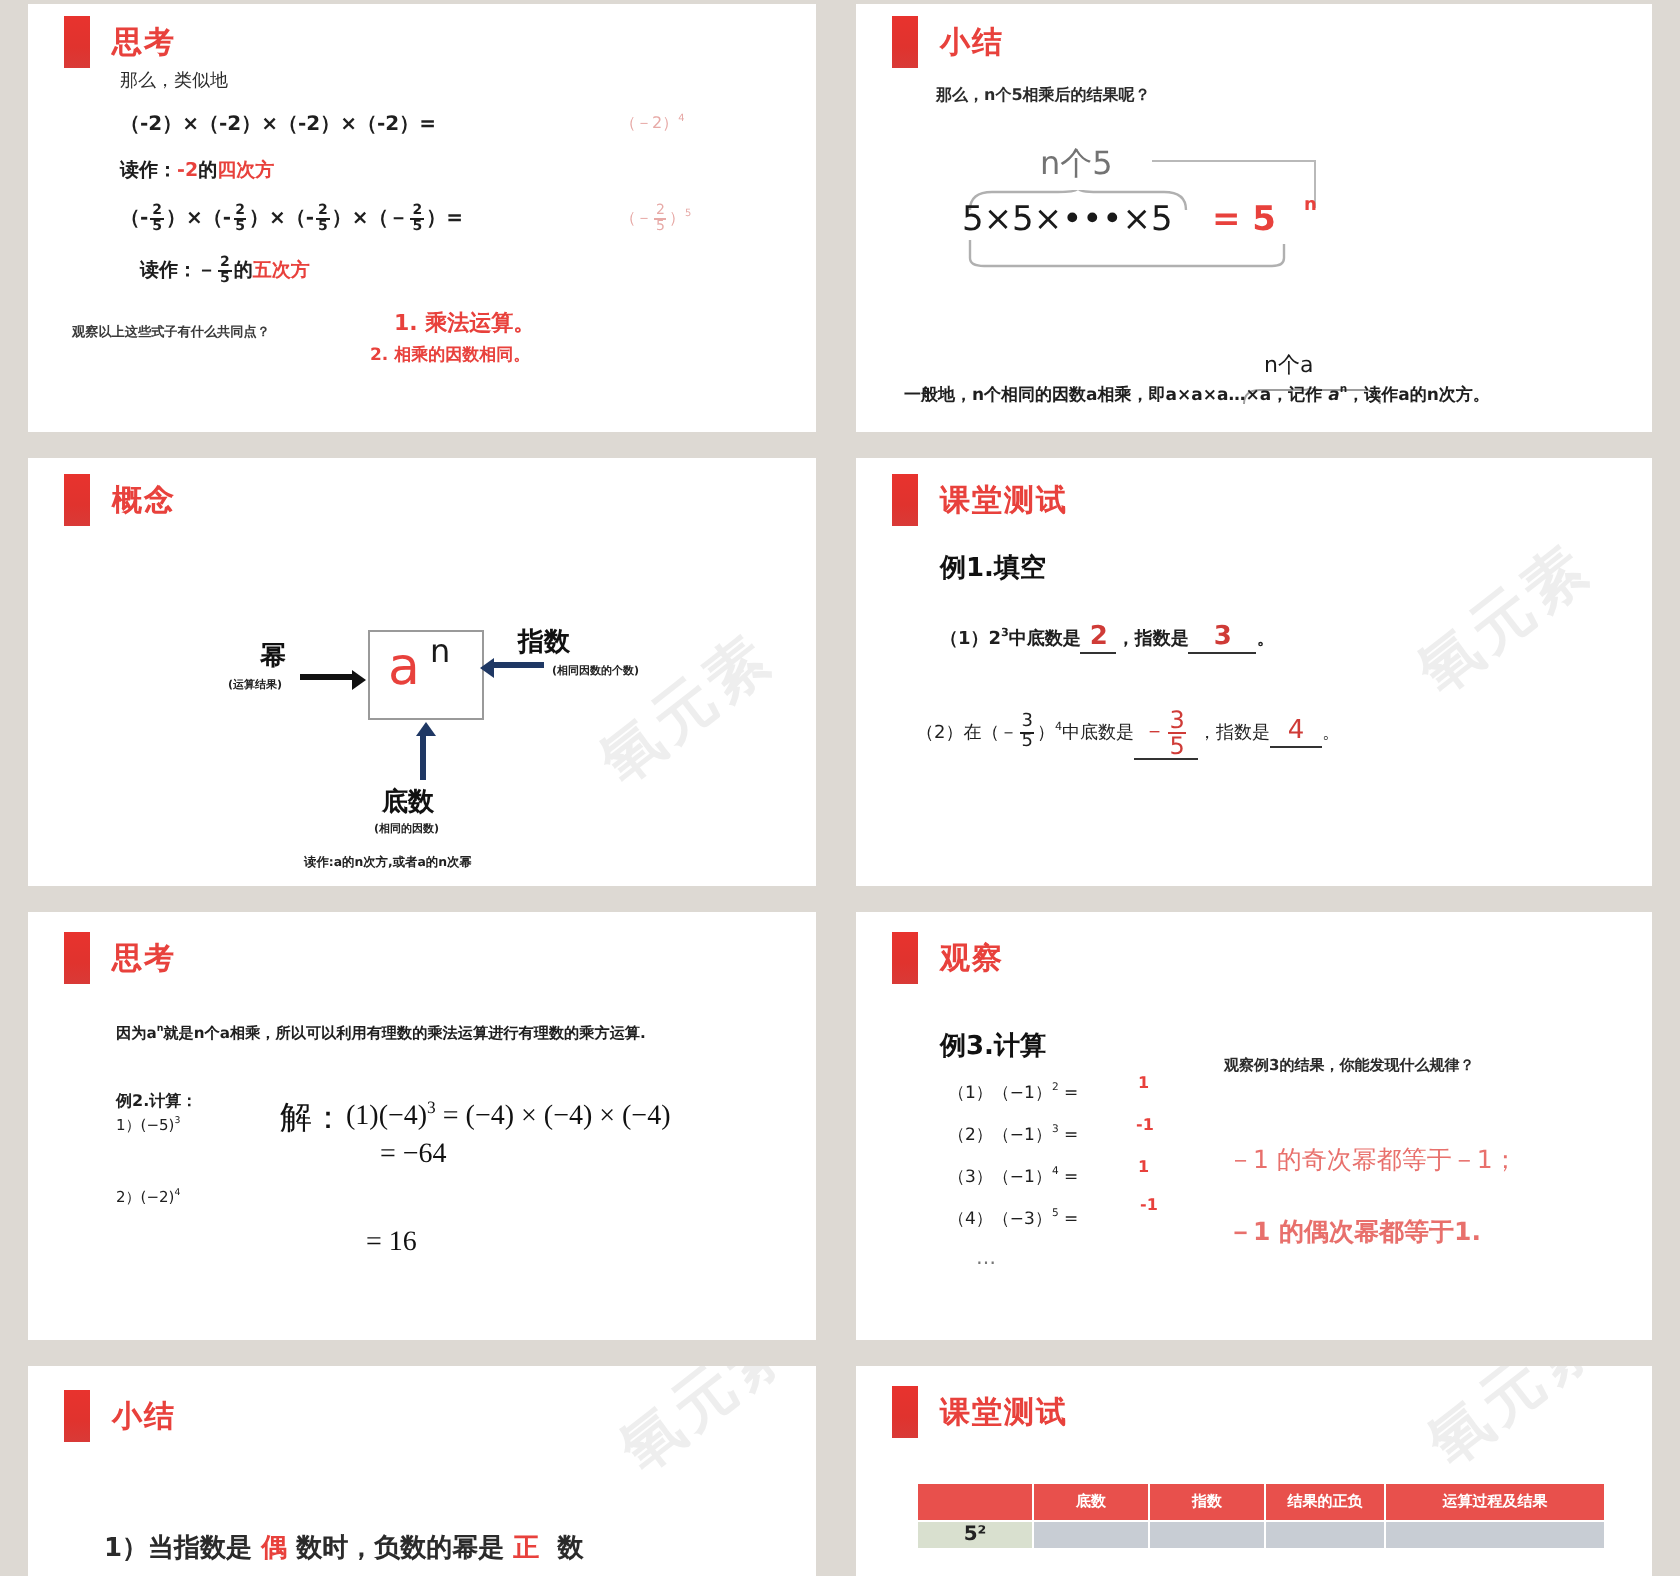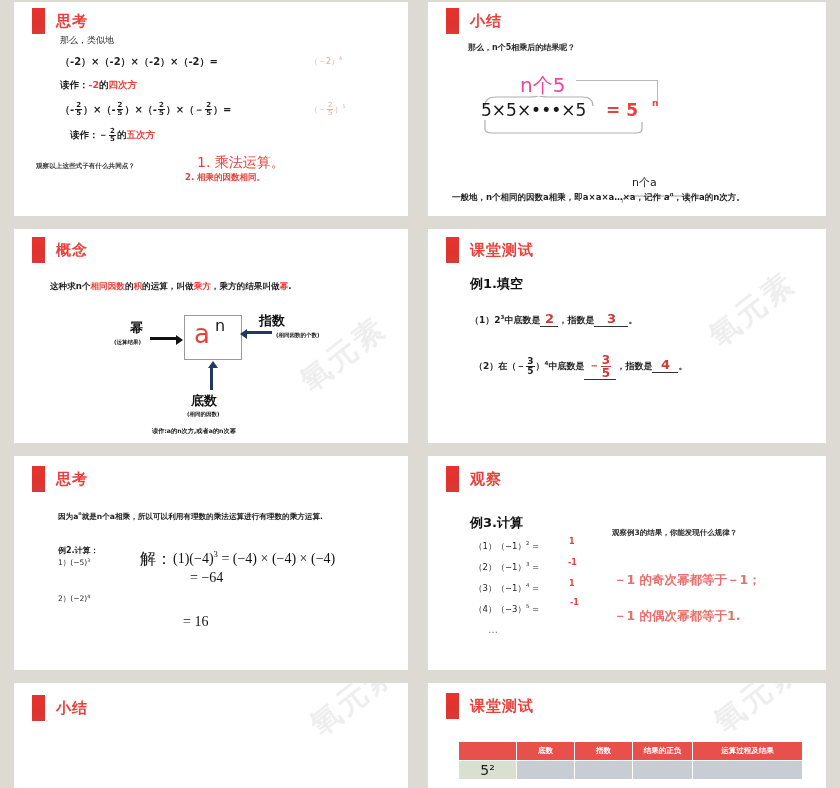--- a/index.html
+++ b/index.html
@@ -104,21 +104,21 @@
   .arrow-h.rev:after{ content:""; right:auto; left:-7px;
      border-left:none; border-right:7px solid #1f3864; }
   .arrow-v { position:absolute; width:0; border-left:3px solid #1f3864; }
   .arrow-v:after{ content:""; position:absolute; top:-7px; left:-5px;
      border-bottom:7px solid #1f3864; border-left:5px solid transparent; border-right:5px solid transparent;}
 
   table.qtab { border-collapse:collapse; font-family:"DejaVu Sans","Liberation Sans",sans-serif; }
   table.qtab th { background:#e8504c; color:#fff; font-size:7.5px; font-weight:bold;
                   border:1px solid #fff; padding:4px 2px; text-align:center;}
   table.qtab td { background:#c8cdd4; border:1px solid #fff; height:14px; }
-  table.qtab td.first { background:#d9e0cf; font-size:14px; color:#222; text-align:center; font-weight:normal;}
+  table.qtab td.first { background:#d9e0cf; font-size:10px; color:#222; text-align:center; font-weight:bold;}
 </style>
 </head>
 <body>
 
 <div id="grid">
 
   <div class="slide" id="s1">
     <div class="title-row" style="top:6px;">
       <div class="title-mark"></div>
       <div class="title-text">思考</div>
@@ -140,34 +140,34 @@
       </div>
       <div class="abs cn faint" style="left:296px; top:70px; font-size:8px;">
         （－<span class="frac"><span class="n">2</span><span class="d">5</span></span>）<sup>5</sup>
       </div>
 
       <div class="abs cn" style="left:56px; top:96px; font-size:9.5px; font-weight:bold; color:#1f1f1f;">
         <span>读作：</span>－<span class="frac"><span class="n">2</span><span class="d">5</span></span><span>的</span><span class="red">五次方</span>
       </div>
 
       <div class="abs cn" style="left:22px; top:130px; font-size:6.6px; font-weight:bold; color:#3a3a3a;font-family:Liberation Serif, serif;">观察以上这些式子有什么共同点？</div>
-      <div class="abs cn red" style="left:183px; top:122px; font-size:14px; font-weight:normal;">1. 乘法运算。</div>
+      <div class="abs cn red" style="left:183px; top:122px; font-size:11px; font-weight:bold;">1. 乘法运算。</div>
       <div class="abs cn red" style="left:171px; top:140px; font-size:8.5px; font-weight:bold;">2. 相乘的因数相同。</div>
     </div>
   </div>
 
   <div class="slide" id="s2">
     <div class="title-row" style="top:6px;">
       <div class="title-mark"></div>
       <div class="title-text">小结</div>
     </div>
     <div class="body">
       <div class="abs cn" style="left:40px; top:10px; font-size:8px; font-weight:bold; color:#2b2b2b;">那么，n个5相乘后的结果呢？</div>
 
-      <div class="abs cn" style="left:92px; top:40px; font-size:20px; color:#ec4899;">n个5</div>
+      <div class="abs cn" style="left:92px; top:40px; font-size:16px; color:#737373;">n个5</div>
 
       <div class="abs" style="left:148px; top:48px; width:82px; height:1px; background:#b9b9b9;"></div>
       <div class="abs" style="left:229px; top:48px; width:1px; height:24px; background:#b9b9b9;"></div>
 
       <div class="abs" style="left:56px; top:60px;">
         <svg width="110" height="10" viewBox="0 0 110 10">
           <path d="M1,10 Q1,1 12,1 L45,1 Q55,1 55,-1 Q55,1 65,1 L98,1 Q109,1 109,10" fill="none" stroke="#b0b0b0" stroke-width="1.2"></path>
         </svg>
       </div>
 
@@ -195,23 +195,20 @@
     </div>
   </div>
 
   <div class="slide" id="s3">
     <div class="wm" style="left:280px; top:105px;">氧元素</div>
     <div class="title-row" style="top:8px;">
       <div class="title-mark"></div>
       <div class="title-text">概念</div>
     </div>
     <div class="body">
-      <div class="abs cn" style="left:36px; top:22px; font-size:8.6px; font-weight:bold; color:#1f1f1f;">
-        <span>这种求n个</span><span class="red">相同因数</span><span>的</span><span class="red">积</span><span>的运算，叫做</span><span class="red">乘方</span><span>，乘方的结果叫做</span><span class="red">幂</span><span>.</span>
-      </div>
 
       <div class="abs" style="left:170px; top:56px; width:58px; height:45px; border:1px solid #9a9a9a; background:#fff;">
         <span class="abs cn red" style="left:9px; top:5px; font-size:26px; font-weight:normal; line-height:1;">a</span>
         <span class="abs cn blk" style="left:30px; top:2px; font-size:16px; line-height:1;">n</span>
       </div>
 
       <div class="abs cn" style="left:116px; top:60px; font-size:13px; font-weight:bold; color:#111;">幂</div>
       <div class="abs cn" style="left:100px; top:80px; font-size:5.5px; font-weight:bold; color:#222;">(运算结果)</div>
       <div class="arrow-h" style="left:136px; top:78px; width:26px;"></div>
 
@@ -233,21 +230,21 @@
       <div class="title-mark"></div>
       <div class="title-text">课堂测试</div>
     </div>
     <div class="body">
       <div class="abs cn" style="left:42px; top:16px; font-size:13px; font-weight:bold; color:#111;">例1.填空</div>
 
       <div class="abs cn" style="left:42px; top:52px; font-size:9px; font-weight:bold; color:#1f1f1f;">
         <span>（1）2</span><sup>3</sup><span>中底数是</span><span style="display:inline-block; border-bottom:1px solid #333; min-width:18px; text-align:center;"><span class="redd" style="font-size:13px;">2</span></span><span>，指数是</span><span style="display:inline-block; border-bottom:1px solid #333; min-width:34px; text-align:center;"><span class="redd" style="font-size:13px;">3</span></span><span>。</span>
       </div>
 
-      <div class="abs cn" style="left:46px; top:95px; font-size:9px; font-weight:bold; color:#1f1f1f;">
+      <div class="abs cn" style="left:30px; top:95px; font-size:9px; font-weight:normal; color:#1f1f1f;">
         <span>（2）在（－</span><span class="frac big"><span class="n">3</span><span class="d">5</span></span><span>）</span><sup>4</sup><span>中底数是</span><span style="display:inline-block; border-bottom:1px solid #333; min-width:32px; text-align:center;"><span class="redd" style="font-size:11px;">－</span><span class="frac big redd" style="font-size:12px;"><span class="n">3</span><span class="d">5</span></span></span><span>，指数是</span><span style="display:inline-block; border-bottom:1px solid #333; min-width:26px; text-align:center;"><span class="redd" style="font-size:13px;">4</span></span><span>。</span>
       </div>
 
     </div>
   </div>
 
   <div class="slide" id="s5">
     <div class="title-row" style="top:10px;">
       <div class="title-mark"></div>
       <div class="title-text">思考</div>
@@ -298,32 +295,35 @@
       <div class="abs cn red" style="left:141px; top:93px; font-size:8px; font-weight:bold;">1</div>
 
       <div class="abs cn" style="left:46px; top:118px; font-size:8.5px; color:#1f1f1f;">
         <span>（4）（−3）</span><sup>5</sup> <span>=</span>
       </div>
       <div class="abs cn red" style="left:142px; top:112px; font-size:8px; font-weight:bold;">-1</div>
 
       <div class="abs cn" style="left:60px; top:138px; font-size:10px; color:#777;">…</div>
 
       <div class="abs cn" style="left:184px; top:42px; font-size:7.5px; font-weight:bold; color:#2b2b2b;">观察例3的结果，你能发现什么规律？</div>
-      <div class="abs cn" style="left:186px; top:86px; font-size:12.5px; color:#e8706c; font-weight:bold;">－1 的奇次幂都等于－1；</div>
+      <div class="abs cn" style="left:186px; top:86px; font-size:12.5px; color:#e8706c; font-weight:normal;">－1 的奇次幂都等于－1；</div>
       <div class="abs cn" style="left:186px; top:122px; font-size:12.5px; color:#e8706c; font-weight:bold;">－1 的偶次幂都等于1.</div>
     </div>
   </div>
 
   <div class="slide" id="s7">
     <div class="wm" style="left:290px; top:-5px;">氧元素</div>
     <div class="title-row" style="top:12px;">
       <div class="title-mark"></div>
       <div class="title-text">小结</div>
     </div>
     <div class="body">
+      <div class="abs cn" style="left:38px; top:52px; font-size:13px; font-weight:bold; color:#2b2b2b;">
+        <span>1）当指数是</span>&nbsp;<span class="red">偶</span>&nbsp;<span>数时，负数的幂是</span>&nbsp;<span class="red">正</span>&nbsp;&nbsp;<span>数</span>
+      </div>
     </div>
   </div>
 
   <div class="slide" id="s8">
     <div class="wm" style="left:280px; top:-8px;">氧元素</div>
     <div class="title-row" style="top:10px;">
       <div class="title-mark"></div>
       <div class="title-text">课堂测试</div>
     </div>
     <div class="body">

